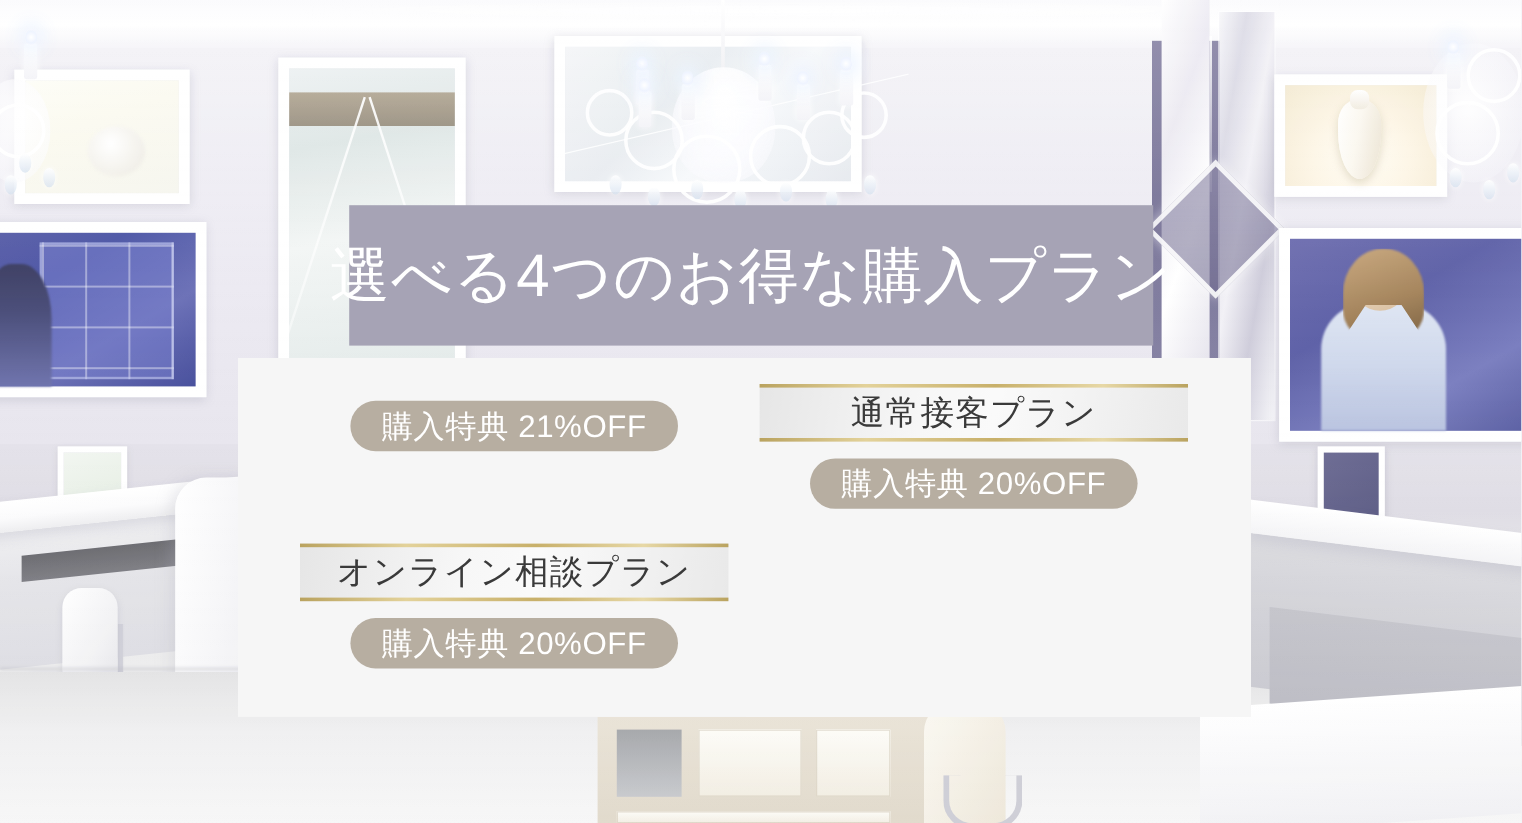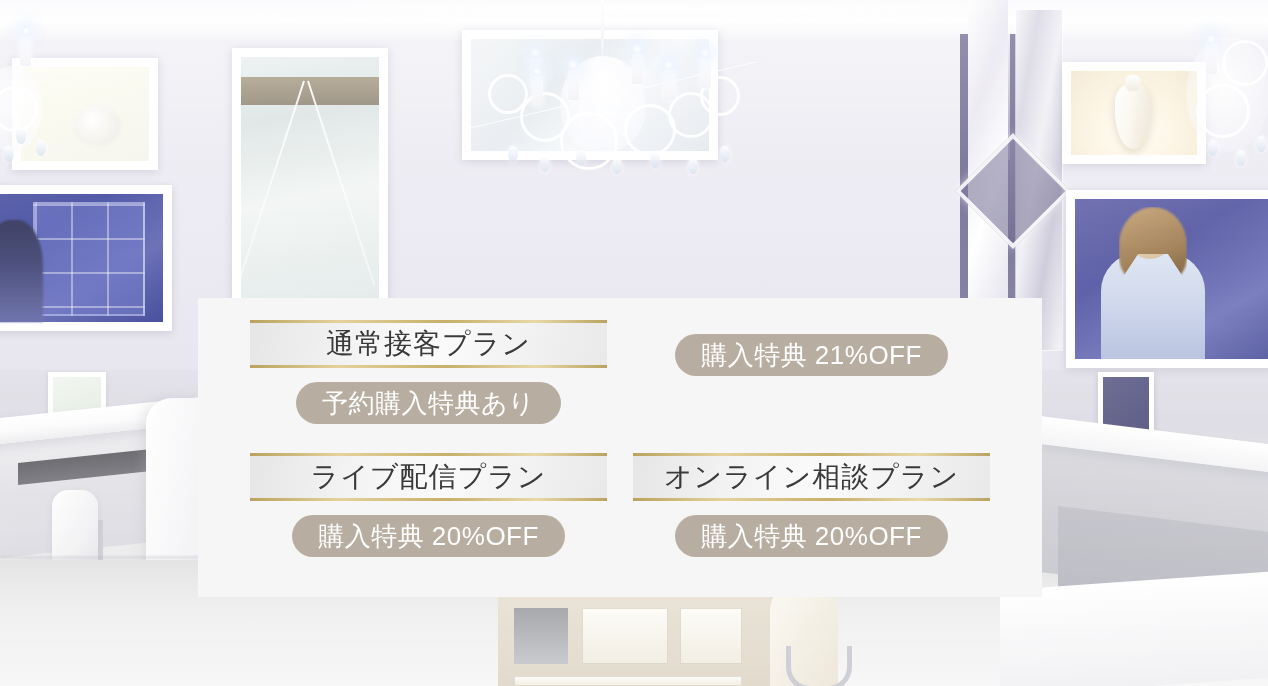--- a/index.html
+++ b/index.html
@@ -589,41 +589,36 @@
     <div class="ph stand-mirror-base"></div>
     <div class="ph desk-r-body"></div>
     <div class="ph grey-files"></div>
     <div class="ph desk-r-front"></div>
     <div class="ph desk-r-top"></div>
     <div class="ph desk-r-white"></div>
 
     <div class="photo-soft"></div>
   </div>
 
+  <div class="title-banner">
+    <div class="title-text">選べる4つのお得な購入プラン</div>
+  </div>
 
   <div class="plans-panel">
 
-    <div class="plan-card">
-      <div class="plan-head">
-        <span class="plan-head-text">通常接客プラン</span>
-      </div>
-      <div class="plan-pill">
-        <span class="plan-pill-text">予約購入特典あり</span>
-      </div>
-    </div>
 
     <div class="plan-card">
       <div class="plan-pill">
         <span class="plan-pill-text">購入特典 21%OFF</span>
       </div>
     </div>
 
     <div class="plan-card">
       <div class="plan-head">
-        <span class="plan-head-text">ライブ配信プラン</span>
+        <span class="plan-head-text">通常接客プラン</span>
       </div>
       <div class="plan-pill">
         <span class="plan-pill-text">購入特典 20%OFF</span>
       </div>
     </div>
 
     <div class="plan-card">
       <div class="plan-head">
         <span class="plan-head-text">オンライン相談プラン</span>
       </div>

